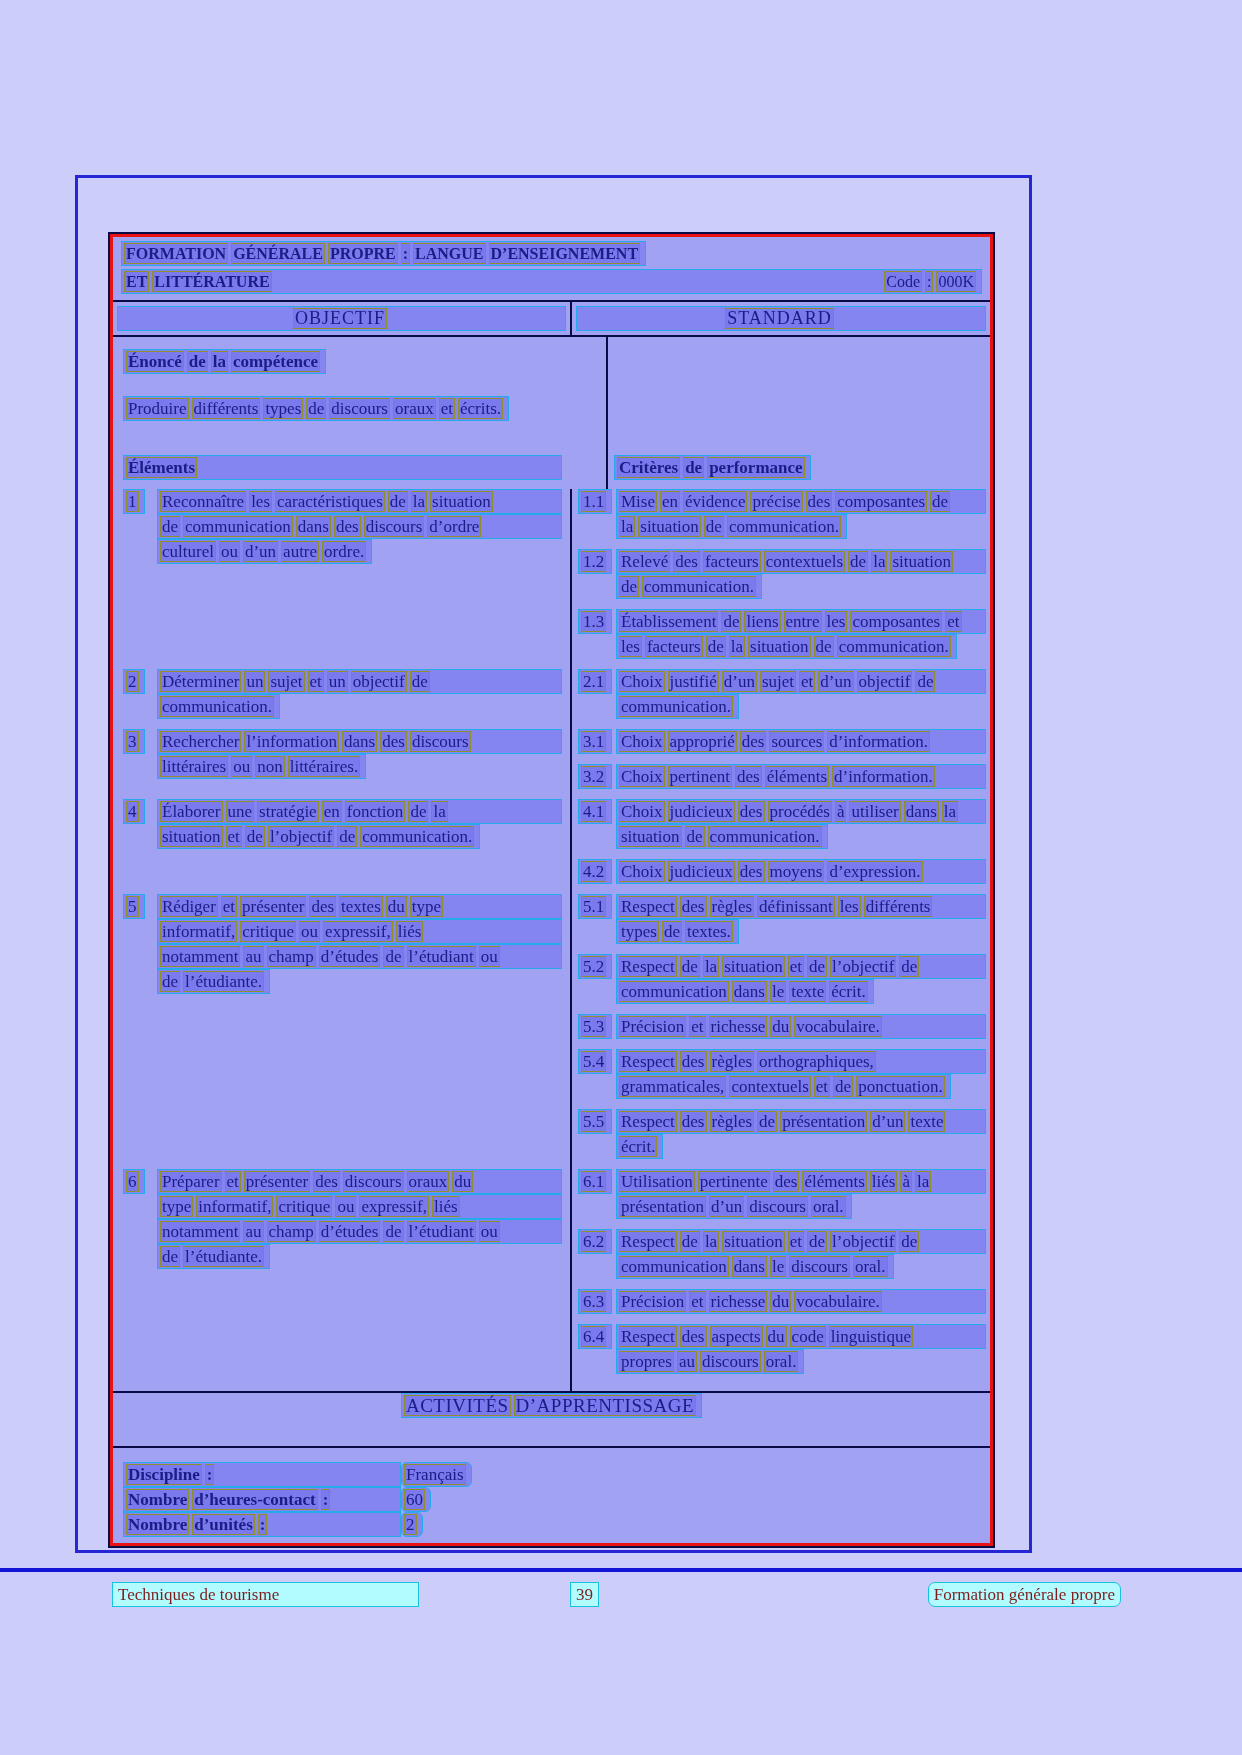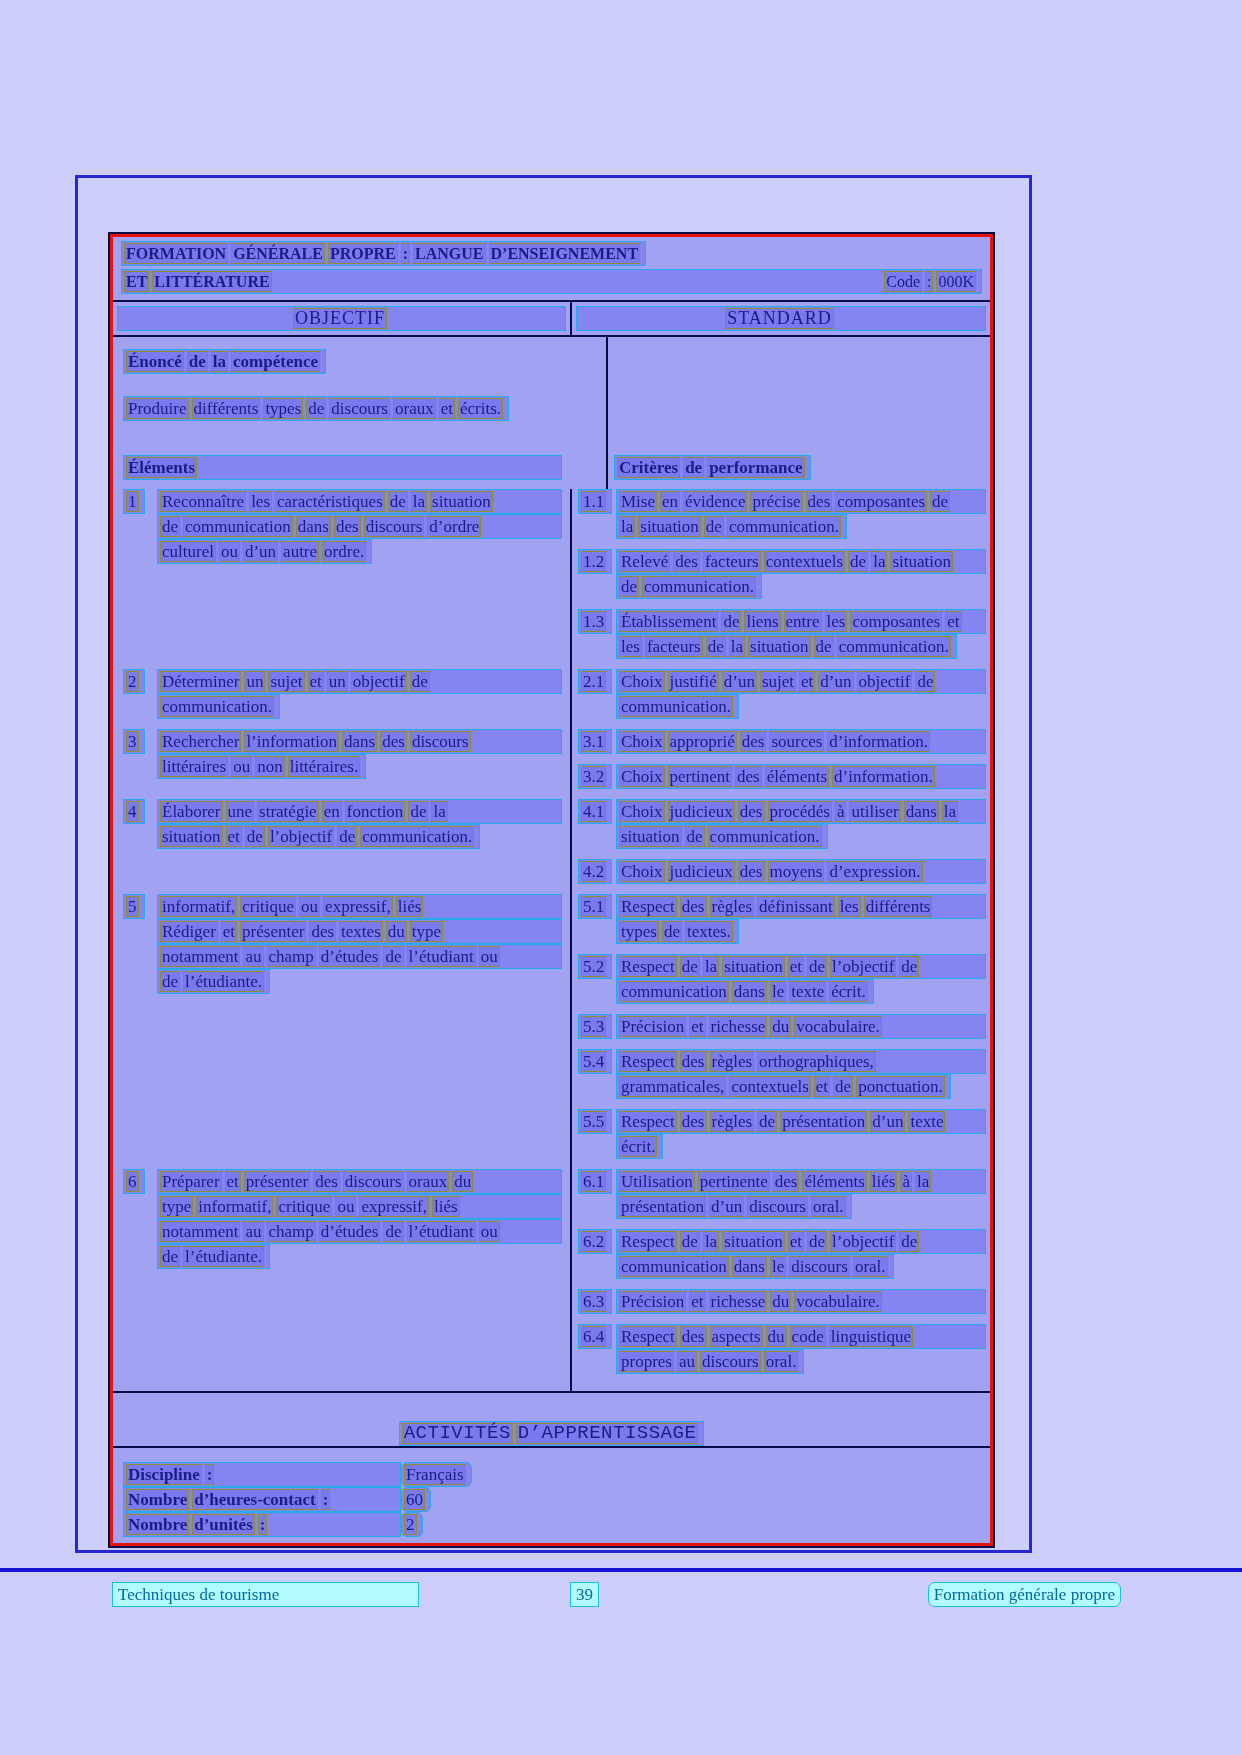--- a/index.html
+++ b/index.html
@@ -83,35 +83,35 @@
   .item{display:flex;padding-left:10px;}
   .item .numcol{width:34px;flex:none;}
   .item .linescol{flex:1;padding-right:8px;min-width:0;}
   .crit{display:flex;padding-left:6px;margin-bottom:10px;}
   .crit .numcol{width:38px;flex:none;}
   .crit .linescol{flex:1;padding-right:4px;min-width:0;}
   
   .activities-row{
     border-top:2px solid var(--blackline);
     border-bottom:2px solid var(--blackline);
-    height:53px;display:flex;align-items:flex-end;justify-content:center;font-family:Liberation Mono, monospace;
+    height:53px;display:flex;align-items:flex-start;justify-content:center;
   }
   .activities-row .line{font-size:19px;letter-spacing:.5px;}
   
   .details-row{padding:14px 8px 10px 10px;height:71px;}
   .detail{display:flex;}
   .detail .label-line{width:272px;font-weight:bold;text-decoration:underline;}
   .detail .value-line{font-weight:normal;border-radius:6px;}
   
   .footer-rule{position:absolute;left:0;top:1568px;width:1242px;height:4px;background:#1515d8;}
   .footer-box{
     position:absolute;top:1582px;
     background:var(--footer-fill);
     border:1px solid var(--footer-border);
-    color:#0369a1;font-size:17px;line-height:21px;
+    color:#7f1d1d;font-size:17px;line-height:21px;
     padding:1px 5px;white-space:nowrap;
   }
   .footer-left{left:112px;width:295px;}
   .footer-center{left:570px;}
   .footer-right{right:121px;border-radius:7px;}
 </style>
 </head>
 <body>
 
 <div class="panel">
@@ -281,22 +281,22 @@
                 </div>
               </div>
             </div>
             <div class="body-grid">
               <div class="cell-left">
                 <div class="item">
                   <div class="numcol">
                     <div class="line"><span class="word">5</span></div>
                   </div>
                   <div class="linescol">
+                    <div class="line full"><span class="word">Rédiger</span><span class="word">et</span><span class="word">présenter</span><span class="word">des</span><span class="word">textes</span><span class="word">du</span><span class="word">type</span></div>
                     <div class="line full"><span class="word">informatif,</span><span class="word">critique</span><span class="word">ou</span><span class="word">expressif,</span><span class="word">liés</span></div>
-                    <div class="line full"><span class="word">Rédiger</span><span class="word">et</span><span class="word">présenter</span><span class="word">des</span><span class="word">textes</span><span class="word">du</span><span class="word">type</span></div>
                     <div class="line full"><span class="word">notamment</span><span class="word">au</span><span class="word">champ</span><span class="word">d’études</span><span class="word">de</span><span class="word">l’étudiant</span><span class="word">ou</span></div>
                     <div class="line"><span class="word">de</span><span class="word">l’étudiante.</span></div>
                   </div>
                 </div>
               </div>
               <div class="cell-right">
                 <div class="crit">
                   <div class="numcol">
                     <div class="line"><span class="word">5.1</span></div>
                   </div>

